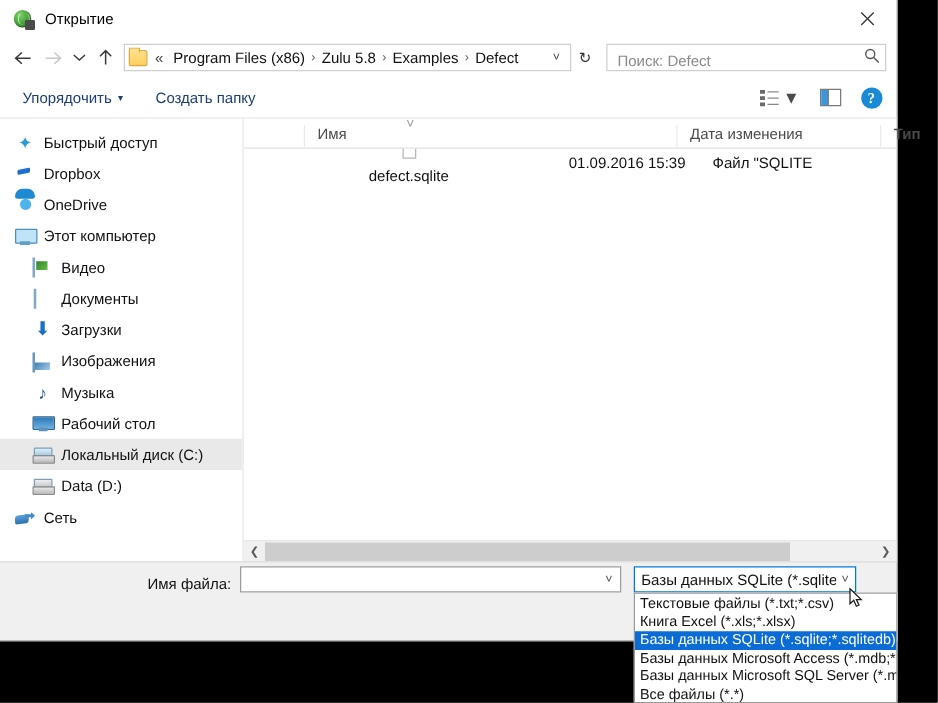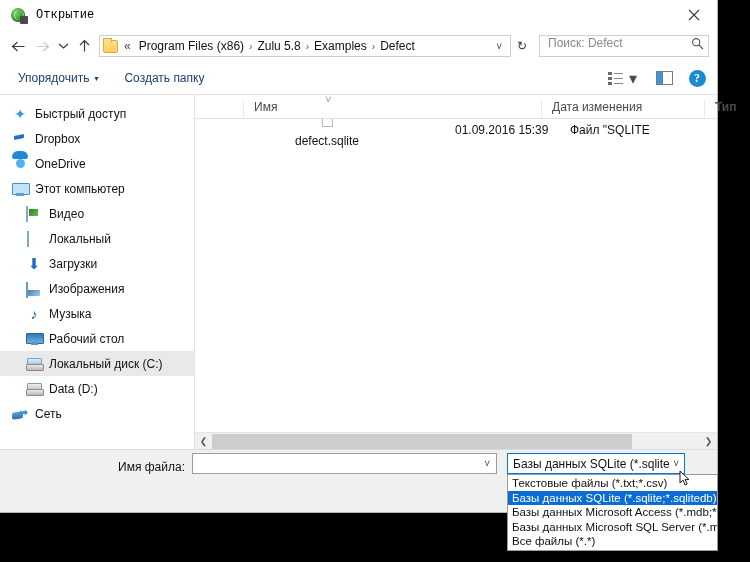--- a/index.html
+++ b/index.html
@@ -22,21 +22,20 @@
     display: flex; flex-direction: column;
   }
 
   
   .titlebar {
     height: 30px; min-height: 30px;
     background: #ffffff;
     display: flex; align-items: center;
     padding: 0 0 0 10px;
     position: relative;
-    font-family: Liberation Mono, monospace;
   }
   .title-icon { width: 18px; height: 18px; position: relative; flex: 0 0 auto; }
   .globe {
     position: absolute; left: 1px; top: 2px;
     width: 14px; height: 14px; border-radius: 50%;
     background: radial-gradient(circle at 35% 30%, #7fd06a 0%, #3f9e34 55%, #2e7a26 100%);
     box-shadow: inset -1px -1px 1px rgba(0,0,0,.3);
   }
   .globe:after {
     content:""; position:absolute; left:3px; top:2px; width:8px; height:10px;
@@ -93,24 +92,24 @@
   .crumb { font-size: 12px; color: #111; padding: 0 4px; }
   .crumb.lead { color:#444; padding-left:2px; }
   .sep { color: #5a5a5a; font-size: 10px; padding: 0 1px; }
   .crumb-caret { color:#444; font-size:10px; padding:0 6px 0 4px; flex:0 0 auto; }
   .refresh-btn {
     width: 22px; height: 20px; flex: 0 0 auto;
     display: flex; align-items: center; justify-content: center;
     color: #333; font-size: 12px;
   }
   .searchbox {
-    width: 170px; height: 22px; flex: 0 0 auto;
+    width: 224px; height: 22px; flex: 0 0 auto;
     margin-left: 6px;
     border: 1px solid #cfcfcf; background: #fff;
-    display: flex; align-items: flex-start; padding: 0 4px 0 8px;
+    display: flex; align-items: flex-end; padding: 0 4px 0 8px;
   }
   .searchbox .ph { flex:1 1 auto; font-size: 12px; color: #8a8a8a; }
   .mag { color:#555; flex:0 0 auto; }
 
   
   .cmdbar {
     height: 33px; min-height: 33px;
     display: flex; align-items: center;
     padding: 0 8px 0 12px;
     border-bottom: 1px solid #e2e2e2;
@@ -430,21 +429,21 @@
         <div class="nav-item">
           <span class="nav-ico"><span class="ic-pc"></span></span>
           <span class="nav-label">Этот компьютер</span>
         </div>
         <div class="nav-item indent">
           <span class="nav-ico"><span class="ic-video"></span></span>
           <span class="nav-label">Видео</span>
         </div>
         <div class="nav-item indent">
           <span class="nav-ico"><span class="ic-doc"></span></span>
-          <span class="nav-label">Локальный</span>
+          <span class="nav-label">Документы</span>
         </div>
         <div class="nav-item indent">
           <span class="nav-ico ic-down">⬇</span>
           <span class="nav-label">Загрузки</span>
         </div>
         <div class="nav-item indent">
           <span class="nav-ico"><span class="ic-img"></span></span>
           <span class="nav-label">Изображения</span>
         </div>
         <div class="nav-item indent">
@@ -507,20 +506,21 @@
     <span class="caret">˅</span>
   </div>
 
   <div class="type-combo">
     <span class="val">Базы данных SQLite (*.sqlite;*.s</span>
     <span class="caret">˅</span>
   </div>
 
   <div class="dropdown">
     <div class="dd-item">Текстовые файлы (*.txt;*.csv)</div>
+    <div class="dd-item">Книга Excel (*.xls;*.xlsx)</div>
     <div class="dd-item sel">Базы данных SQLite (*.sqlite;*.sqlitedb)</div>
     <div class="dd-item">Базы данных Microsoft Access (*.mdb;*.accdb)</div>
     <div class="dd-item">Базы данных Microsoft SQL Server (*.mdf)</div>
     <div class="dd-item">Все файлы (*.*)</div>
   </div>
 
   <div class="cursor">
     <svg width="12" height="18" viewBox="0 0 12 18">
       <path d="M1 1 L1 13 L4 10.2 L6.1 15 L8.2 14 L6.1 9.6 L10 9.6 Z" fill="#ffffff" stroke="#1a1a1a" stroke-width="1"></path>
     </svg>

